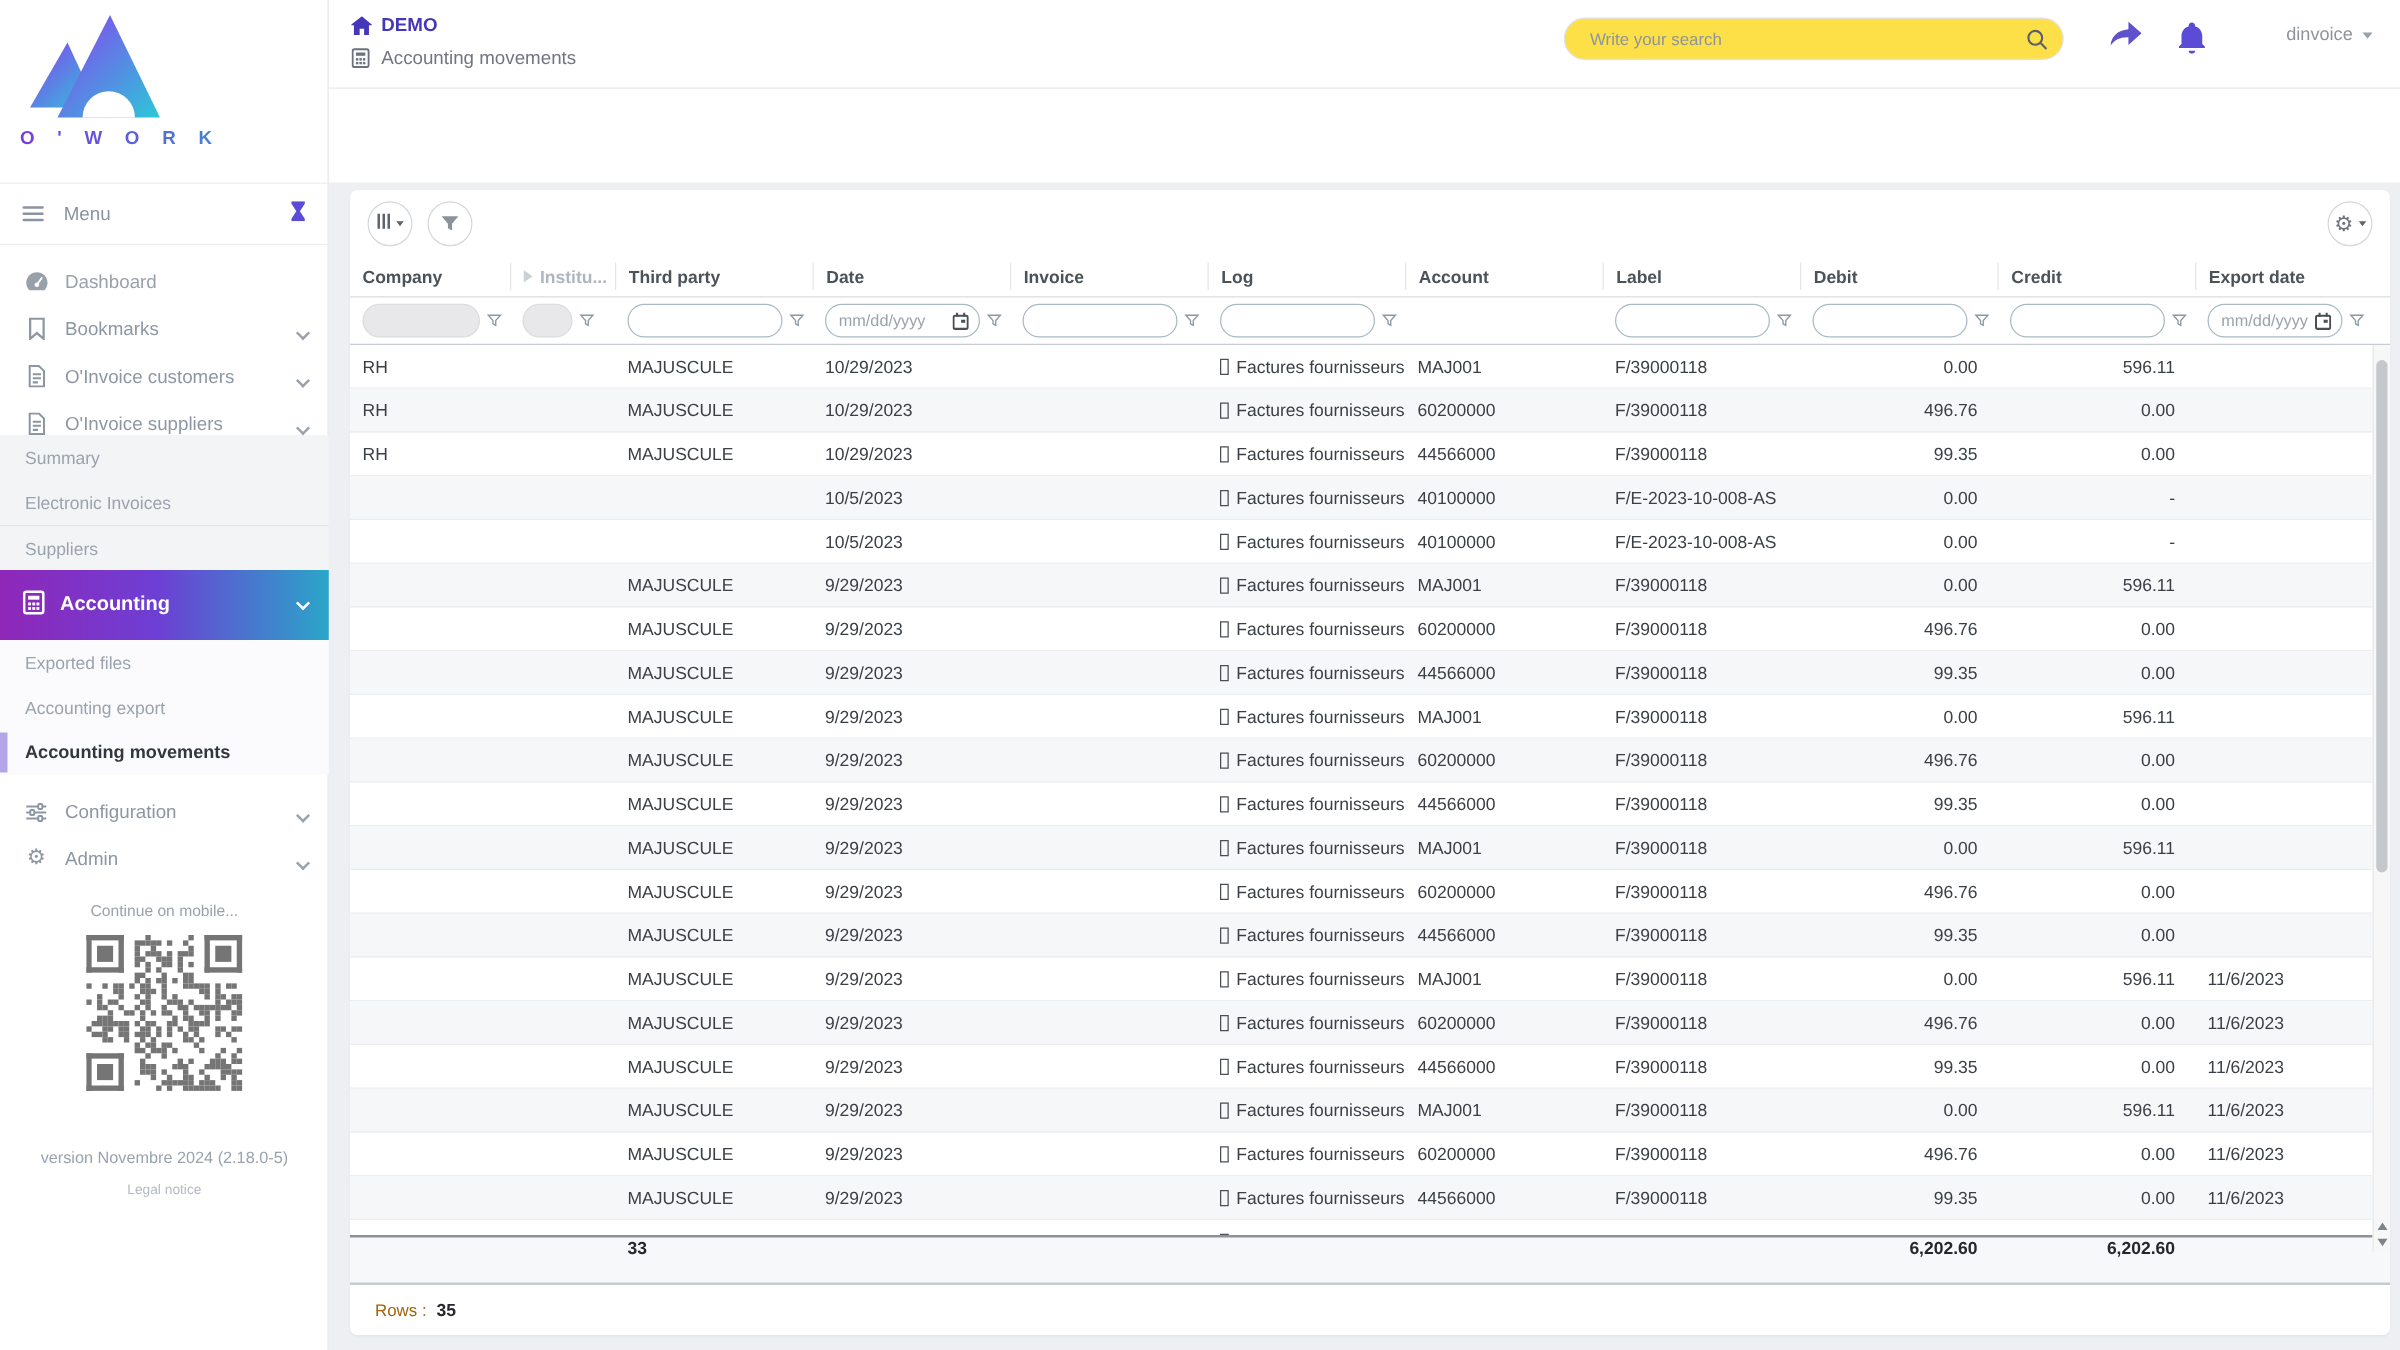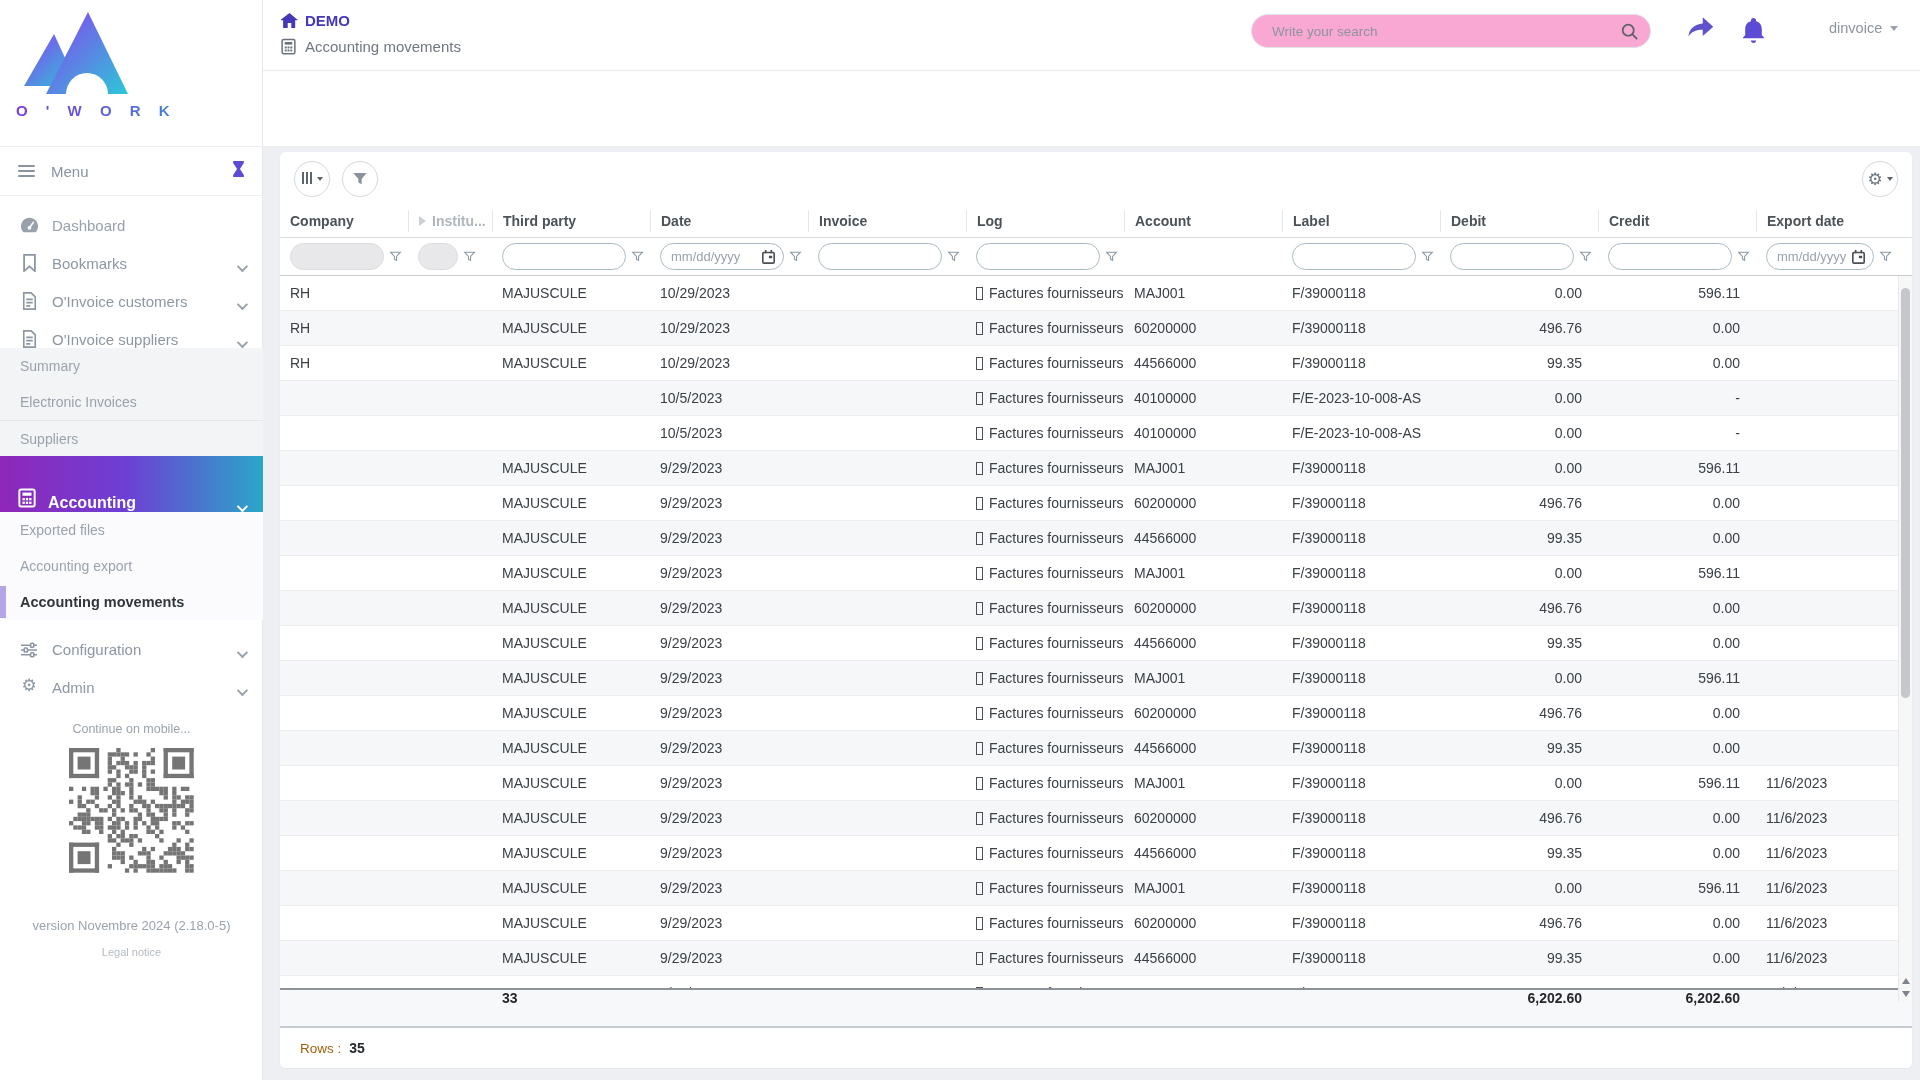--- a/index.html
+++ b/index.html
@@ -21,41 +21,41 @@
   .nav{position:absolute;left:0;top:196px;width:263px}
   .nav-item{display:flex;align-items:flex-end;height:38px;padding:0 18px;cursor:pointer}
   .nav-item .nicon{width:22px;display:flex;justify-content:center}
   .nav-item .nlabel{margin-left:12px;font-size:15px;color:#98a1ab}
   .nav-item.bold .nlabel{font-weight:normal;color:#8d97a3}
   .chev{width:8px;height:8px;border-right:2px solid #9aa3ad;border-bottom:2px solid #9aa3ad;transform:rotate(45deg) translateY(-2px);margin-left:auto}
   .submenu{background:#f3f4f6}
   .submenu .sub-item{display:flex;align-items:center;height:36px;padding:0 10px 0 20px;font-size:14px;color:#9aa3ad;cursor:pointer}
   .sub-item.btop{border-top:1px solid #e4e5e9}
   .badge{margin-left:8px;min-width:17px;height:17px;padding:0 4px;border:1px solid #d6d8dc;background:#f1f1f3;border-radius:4px;font-size:11px;color:#8a94a0;display:flex;align-items:center;justify-content:center}
-  .acct-parent{display:flex;align-items:flex-end;height:56px;padding:0 18px;cursor:pointer;
+  .acct-parent{display:flex;align-items:center;height:56px;padding:0 18px;cursor:pointer;
     background:linear-gradient(90deg,#8f27b8 0%,#6d3fd4 48%,#2aa6c9 100%)}
   .acct-parent .nlabel{margin-left:12px;font-size:16px;font-weight:bold;color:#fff}
   .acct-parent .chev{border-color:#fff}
   .submenu2{background:#fbfbfd}
   .submenu2 .sub-item{display:flex;align-items:center;height:36px;padding:0 10px 0 20px;font-size:14px;color:#9aa3ad;cursor:pointer;position:relative}
   .sub-item.active{font-weight:bold;color:#32373d;font-size:14.5px}
   .active-bar{position:absolute;left:0;top:2px;bottom:2px;width:6px;background:#b3a5e6}
   .mobile-hint{position:absolute;left:0;top:722px;width:263px;text-align:center;font-size:12.5px;color:#9aa3ad}
   .qr-wrap{position:absolute;left:69px;top:748px;width:126px;height:126px}
   .version{position:absolute;left:0;top:918px;width:263px;text-align:center;font-size:13px;color:#9aa3ad}
   .legal{position:absolute;left:0;top:946px;width:263px;text-align:center;font-size:11px;color:#b4bac2;cursor:pointer}
 
   
   .header{position:absolute;left:263px;top:0;right:0;height:146px;background:#fff;z-index:2}
   .bc-divider{position:absolute;left:0;right:0;top:70px;height:1px;background:#e9eaee}
   .bc1{position:absolute;left:18px;top:12px;display:flex;align-items:center;gap:7px}
   .bc1 .bc-txt{font-size:15px;font-weight:bold;color:#4538b8}
   .bc2{position:absolute;left:18px;top:38px;display:flex;align-items:center;gap:9px}
   .bc2 .bc-txt{font-size:15px;color:#707680}
-  .search-pill{position:absolute;left:988px;top:14px;width:400px;height:34px;border:1px solid #e1e1e8;background:#f9a8d4;border-radius:17px;display:flex;align-items:center;padding:0 12px 0 20px}
+  .search-pill{position:absolute;left:988px;top:14px;width:400px;height:34px;border:1px solid #e1e1e8;background:#fde047;border-radius:17px;display:flex;align-items:center;padding:0 12px 0 20px}
   .search-pill input{flex:1;border:none;background:transparent;outline:none;font-size:13.5px;color:#555;font-family:inherit}
   .search-pill input::placeholder{color:#8d949c}
   .hicon{position:absolute;top:16px;cursor:pointer}
   .share-ic{left:1424px}
   .bell-ic{left:1478px}
   .user-menu{position:absolute;left:1566px;top:20px;display:flex;align-items:center;gap:8px;cursor:pointer}
   .user-name{font-size:14.5px;color:#8d949c}
   .caret{width:0;height:0;border-left:4px solid transparent;border-right:4px solid transparent;border-top:5px solid #9aa2ab}
 
   

